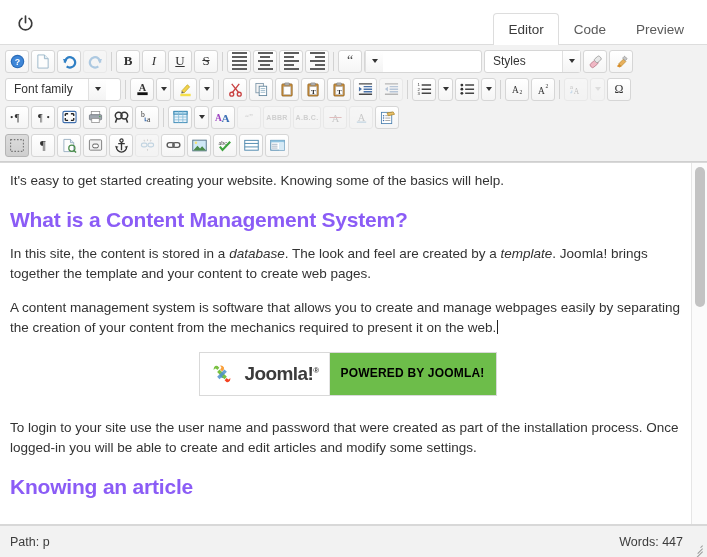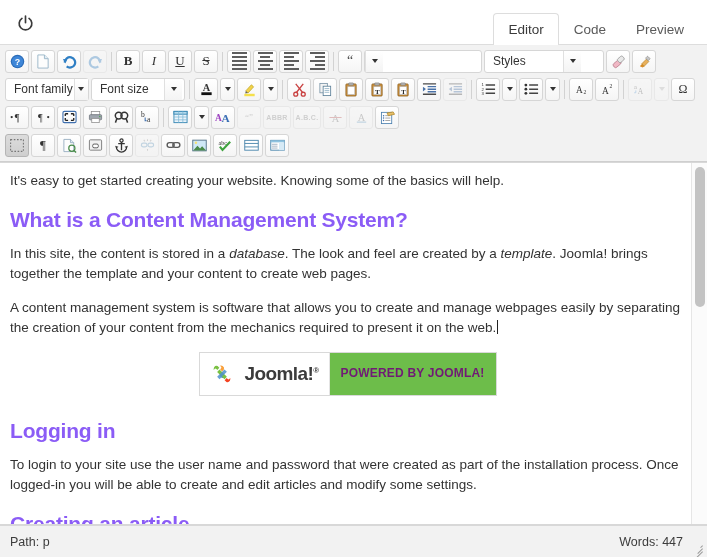--- a/index.html
+++ b/index.html
@@ -207,21 +207,21 @@
     display:flex; align-items:center; justify-content:center;
     gap: 11px;
     border-right: 1px solid #e4e4e4;
   }
   .banner .right {
     flex:1;
     background: #6dbd4a;
     display:flex; align-items:center; justify-content:center;
   }
   .banner .right span {
-    color:#701a75;
+    color:#000000;
     font-size: 12px;
     font-weight: bold;
     letter-spacing: .2px;
     white-space:nowrap;
   }
   .jtext { font-size:19px; font-weight:bold; color:#3b3b3b; letter-spacing:-.6px; }
   .jtext sup { font-size:8px; vertical-align: super; }
 
   
   .vscroll {
@@ -353,21 +353,21 @@
       <div class="sep"></div>
       <div class="tbtn">
         <span style="font-size:14px;font-family:'Liberation Serif',serif;color:#4a4a4a;line-height:8px;">“</span>
       </div>
 
       <div class="tsel" style="width:118px">
         <div class="arrow">
             <span class="caret sm"></span>
           </div>
       </div>
-      <div class="tsel" style="width:120px">
+      <div class="tsel" style="width:97px">
         <div class="lbl" style="width:78px">Styles</div>
         <div class="arrow">
             <span class="caret sm"></span>
           </div>
       </div>
 
       <div class="tbtn">
         <svg width="15" height="15" viewBox="0 0 16 16">
           <rect x="2" y="8" width="9" height="5" rx="2" transform="rotate(-40 6.5 10.5)" fill="#f0b7c4" stroke="#b97e8c" stroke-width=".8"></rect>
           <rect x="7" y="3.2" width="7" height="5" rx="1.5" transform="rotate(-40 10.5 5.7)" fill="#e8e8e8" stroke="#9a9a9a" stroke-width=".8"></rect>
@@ -376,28 +376,22 @@
       <div class="tbtn">
         <svg width="15" height="15" viewBox="0 0 16 16">
           <path d="M3 13l2.5-2.5 2.5 2.5-2 1.5z" fill="#d98d28"></path>
           <path d="M5 10.5l5-5 2.6 2.6-5 5z" fill="#e8b05c" stroke="#b5801f" stroke-width=".7"></path>
           <rect x="9.6" y="3.2" width="4" height="3" rx=".6" transform="rotate(45 11.6 4.7)" fill="#c6c6c6" stroke="#8d8d8d" stroke-width=".7"></rect>
         </svg>
       </div>
     </div>
 
     <div class="trow">
-      <div class="tsel" style="width:84px">
+      <div class="tsel" style="width:116px">
         <div class="lbl" style="width:82px">Font family</div>
-        <div class="arrow">
-            <span class="caret sm"></span>
-          </div>
-      </div>
-      <div class="tsel" style="width:94px">
-        <div class="lbl" style="width:72px">Font size</div>
         <div class="arrow">
             <span class="caret sm"></span>
           </div>
       </div>
       <div class="sep"></div>
       <div class="tbtn">
         <svg width="15" height="16" viewBox="0 0 16 17">
           <text x="8" y="11" font-size="11" font-weight="bold" fill="#333" text-anchor="middle" font-family="Liberation Serif, serif">A</text>
           <rect x="2.5" y="12" width="11" height="3" fill="#111"></rect>
         </svg>
@@ -736,24 +730,23 @@
               <path d="M19.3 9.9l3.2 3.2-9.8 9.8-3.2-3.2z" fill="#5091cd" opacity=".85"></path>
             </svg>
             <span class="jtext"><span>Joomla!</span><sup>®</sup></span>
           </div>
           <div class="right">
             <span>POWERED BY JOOMLA!</span>
           </div>
         </div>
       </div>
 
-      <h2>Logging in</h2>
       <p>To login to your site use the user name and password that were created as part of the installation process. Once logged-in you will be able to create and edit articles and modify some settings.</p>
 
-      <h2>Creating an article</h2>
+      <h2>Knowing an article</h2>
 
     </div>
 
     <div class="vscroll">
       <div class="vthumb"></div>
     </div>
   </div>
 
   <div class="statusbar">
     <span class="path"><span>Path:</span> <b>p</b></span>

